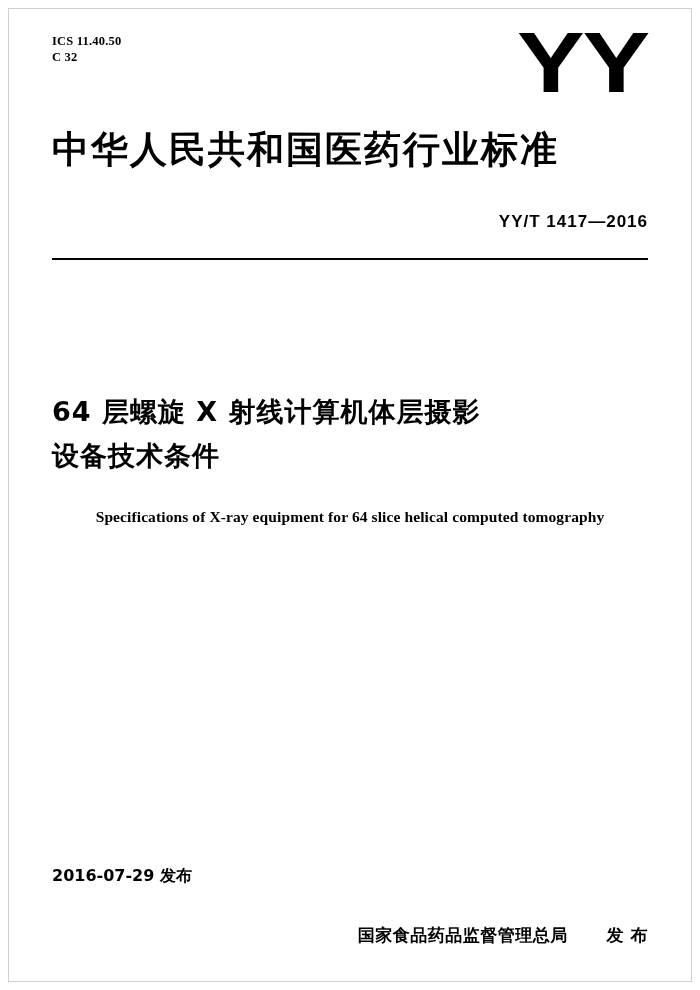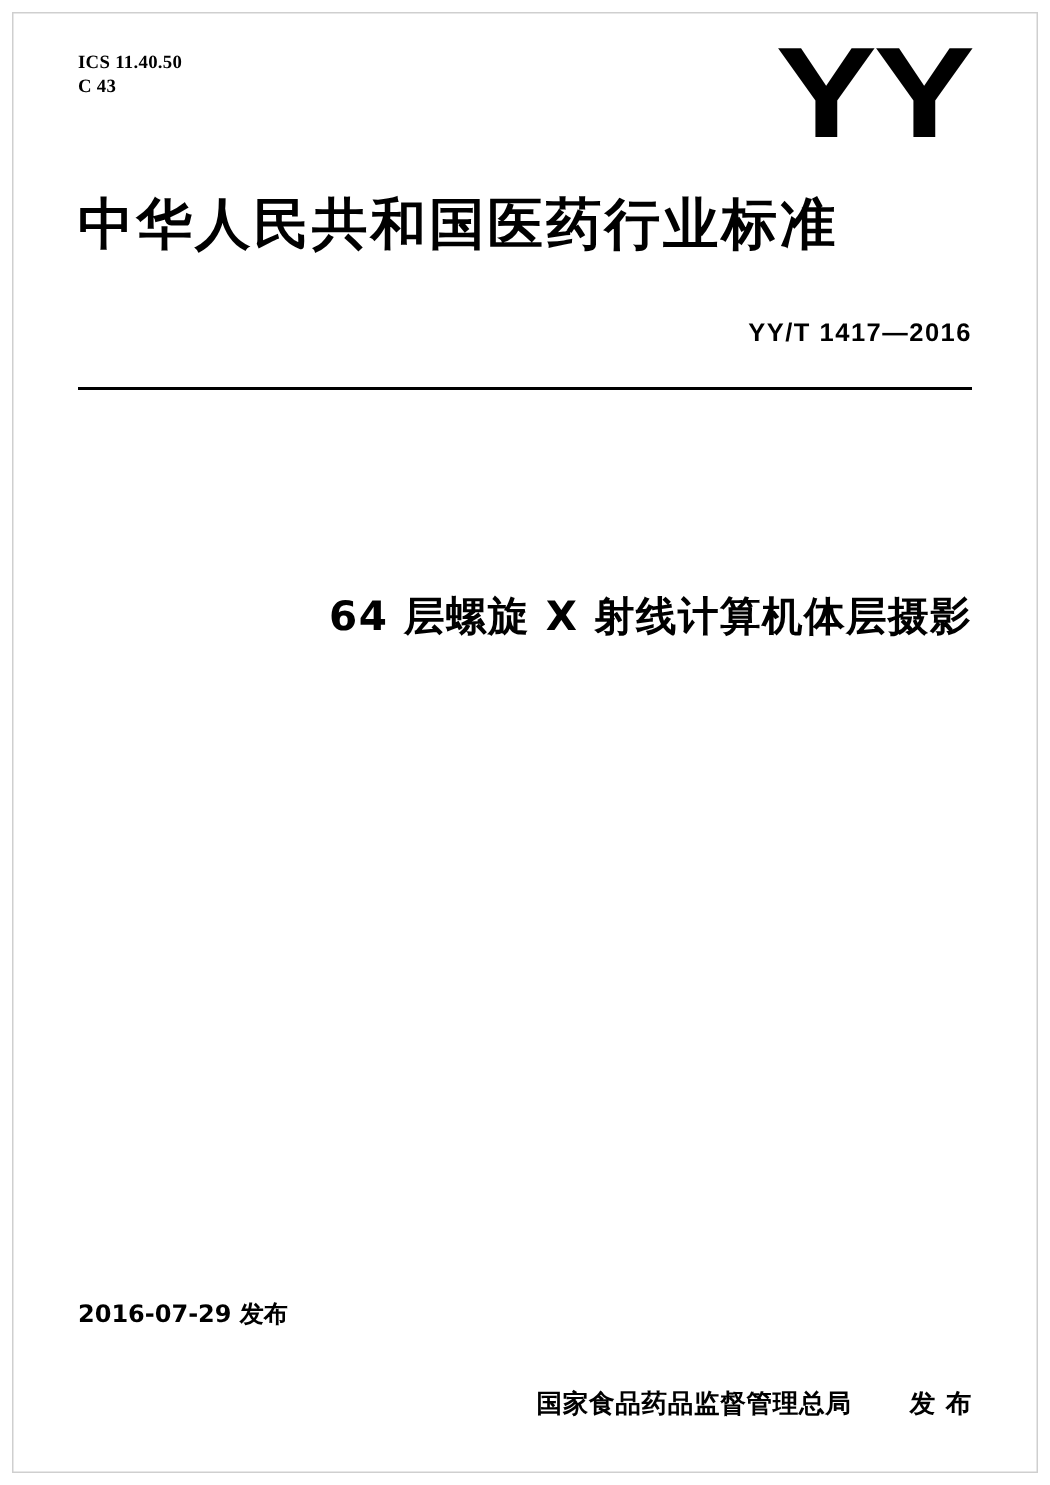--- a/index.html
+++ b/index.html
@@ -100,21 +100,21 @@
     height: 0;
     border-top: 2px solid #000;
   }
 
   
   .main-title {
     position: absolute;
     left: 0;
     right: 0;
     top: 390px;
-    text-align: right;
+    text-align: left;
     font-family: "DejaVu Sans", sans-serif;
     font-weight: bold;
     font-size: 27px;
     line-height: 1.62;
     letter-spacing: 1px;
   }
   .main-title .ln { display: block; white-space: nowrap; }
 
   .subtitle-en {
     position: absolute;
@@ -161,35 +161,37 @@
 </head>
 <body>
 
 <div class="page">
   <div class="scan-frame"></div>
 
   <div class="content">
 
     <div class="ics-block">
       <div class="ics-line">ICS 11.40.50</div>
-      <div class="ics-line">C 43</div>
+      <div class="ics-line">C 32</div>
     </div>
 
     <div class="yy-logo">YY</div>
 
     <div class="std-title">中华人民共和国医药行业标准</div>
 
     <div class="std-number">YY/T 1417—2016</div>
 
     <div class="rule"></div>
 
     <div class="main-title">
       <span class="ln">64 层螺旋 X 射线计算机体层摄影</span>
-    </div>
-
+      <span class="ln">设备技术条件</span>
+    </div>
+
+    <div class="subtitle-en">Specifications of X-ray equipment for 64 slice helical computed tomography</div>
 
     <div class="dates">
       <span class="date-item">2016-07-29 发布</span>
     </div>
 
     <div class="issuer">
       <span>国家食品药品监督管理总局</span>
       <span class="gap"></span>
       <span>发 布</span>
     </div>

